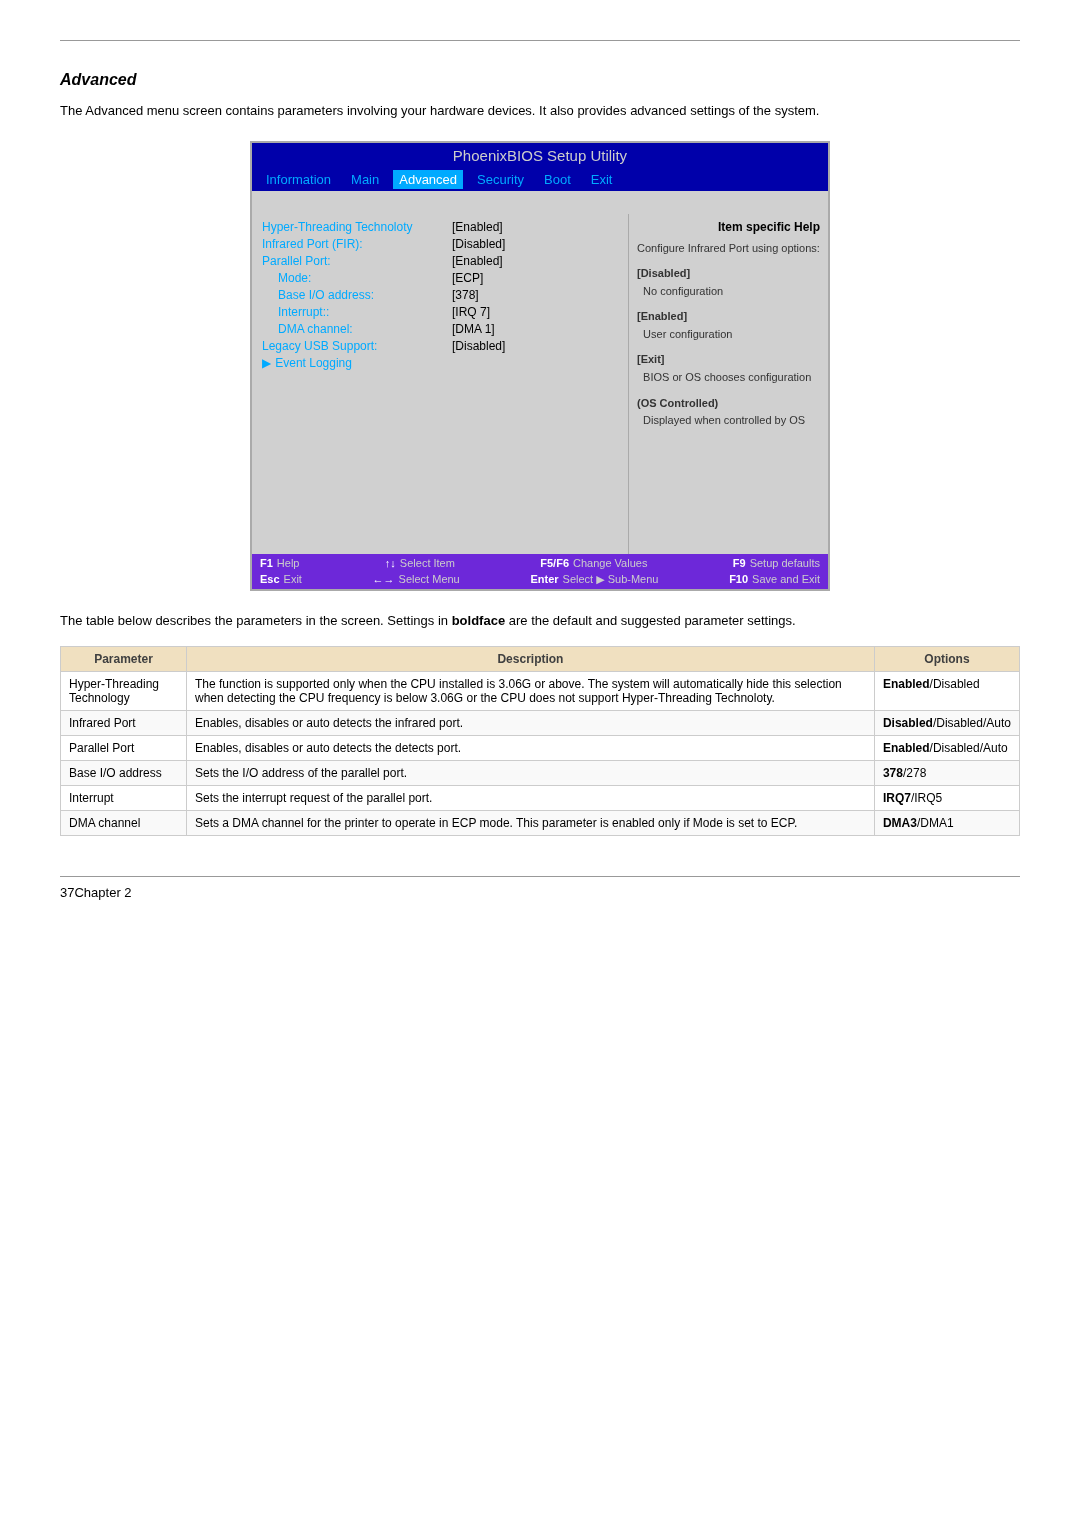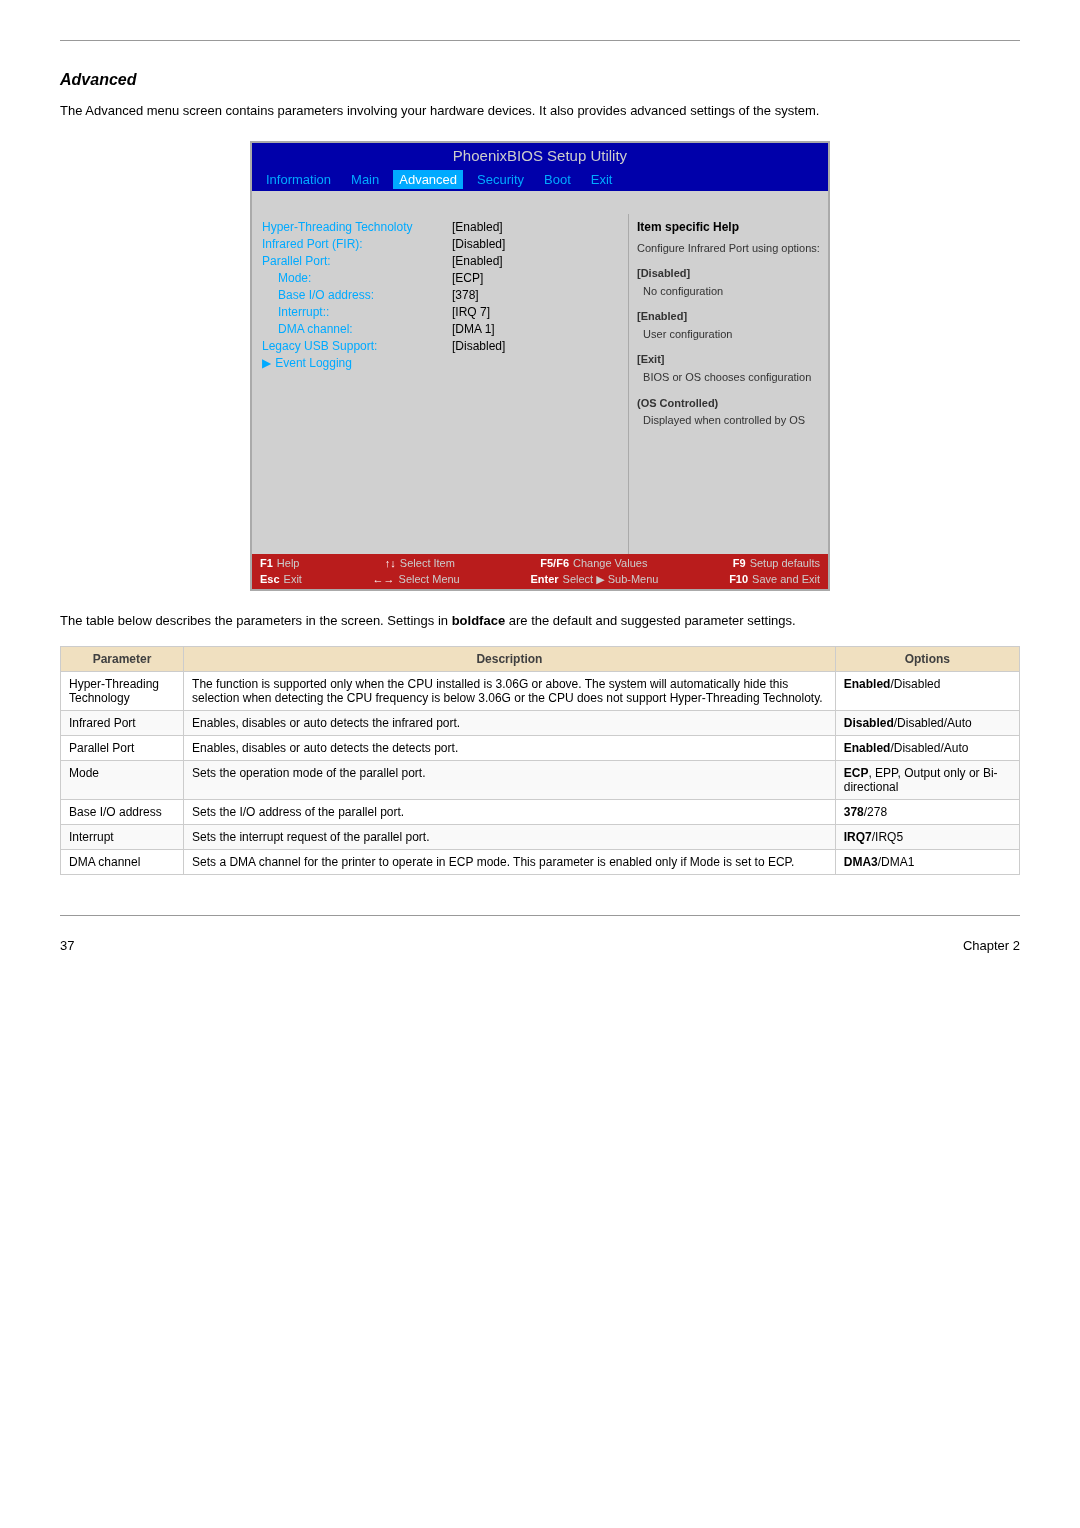--- a/index.html
+++ b/index.html
@@ -71,21 +71,21 @@
     .bios-right {
       width: 200px;
       padding: 6px 8px;
       font-size: 12px;
       color: #000;
       border-left: 1px solid #aaa;
     }
     .bios-right-title {
       font-weight: bold;
       margin-bottom: 6px;
-      text-align: left;
+      text-align: right;
       font-size: 12px;
     }
     .bios-item-row {
       display: flex;
       margin-bottom: 3px;
       font-size: 12px;
     }
     .bios-item-label {
       color: #00aaff;
       min-width: 190px;
@@ -100,21 +100,21 @@
     .bios-item-submenu {
       color: #00aaff;
       font-size: 12px;
       display: flex;
       align-items: center;
     }
     .bios-item-submenu .arrow {
       margin-right: 4px;
     }
     .bios-footer {
-      background: #b91c1c;
+      background: #6d28d9;
       padding: 3px 8px;
       display: flex;
       flex-wrap: wrap;
       gap: 4px;
       font-size: 11px;
       flex-direction: column;
     }
     .bios-footer-row {
       display: flex;
       width: 100%;
@@ -156,25 +156,24 @@
     .param-table td {
       border: 1px solid #ccc;
       padding: 5px 8px;
       vertical-align: top;
     }
     .param-table tr:nth-child(even) td {
       background: #f9f9f9;
     }
     .page-footer {
       display: flex;
-      justify-content: space-between;
       margin-top: 40px;
       font-size: 13px;
       border-top: 1px solid #999;
-      padding-top: 22px;
+      padding-top: 8px;
     }
     .bios-help-section {
       font-size: 11px;
       color: #333;
       line-height: 1.6;
     }
     .bios-help-section .help-option {
       margin-bottom: 8px;
     }
     .bios-help-section .help-option-title {
@@ -327,25 +326,20 @@
       <td>Infrared Port</td>
       <td>Enables, disables or auto detects the infrared port.</td>
       <td><strong>Disabled</strong>/Disabled/Auto</td>
     </tr>
     <tr>
       <td>Parallel Port</td>
       <td>Enables, disables or auto detects the detects port.</td>
       <td><strong>Enabled</strong>/Disabled/Auto</td>
     </tr>
     <tr>
-      <td>Mode</td>
-      <td>Sets the operation mode of the parallel port.</td>
-      <td><strong>ECP</strong>, EPP, Output only or Bi-directional</td>
-    </tr>
-    <tr>
       <td>Base I/O address</td>
       <td>Sets the I/O address of the parallel port.</td>
       <td><strong>378</strong>/278</td>
     </tr>
     <tr>
       <td>Interrupt</td>
       <td>Sets the interrupt request of the parallel port.</td>
       <td><strong>IRQ7</strong>/IRQ5</td>
     </tr>
     <tr>

